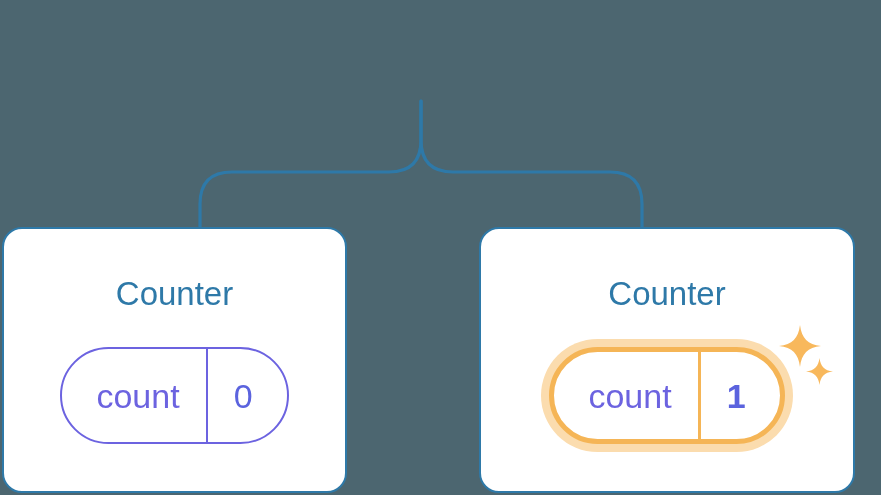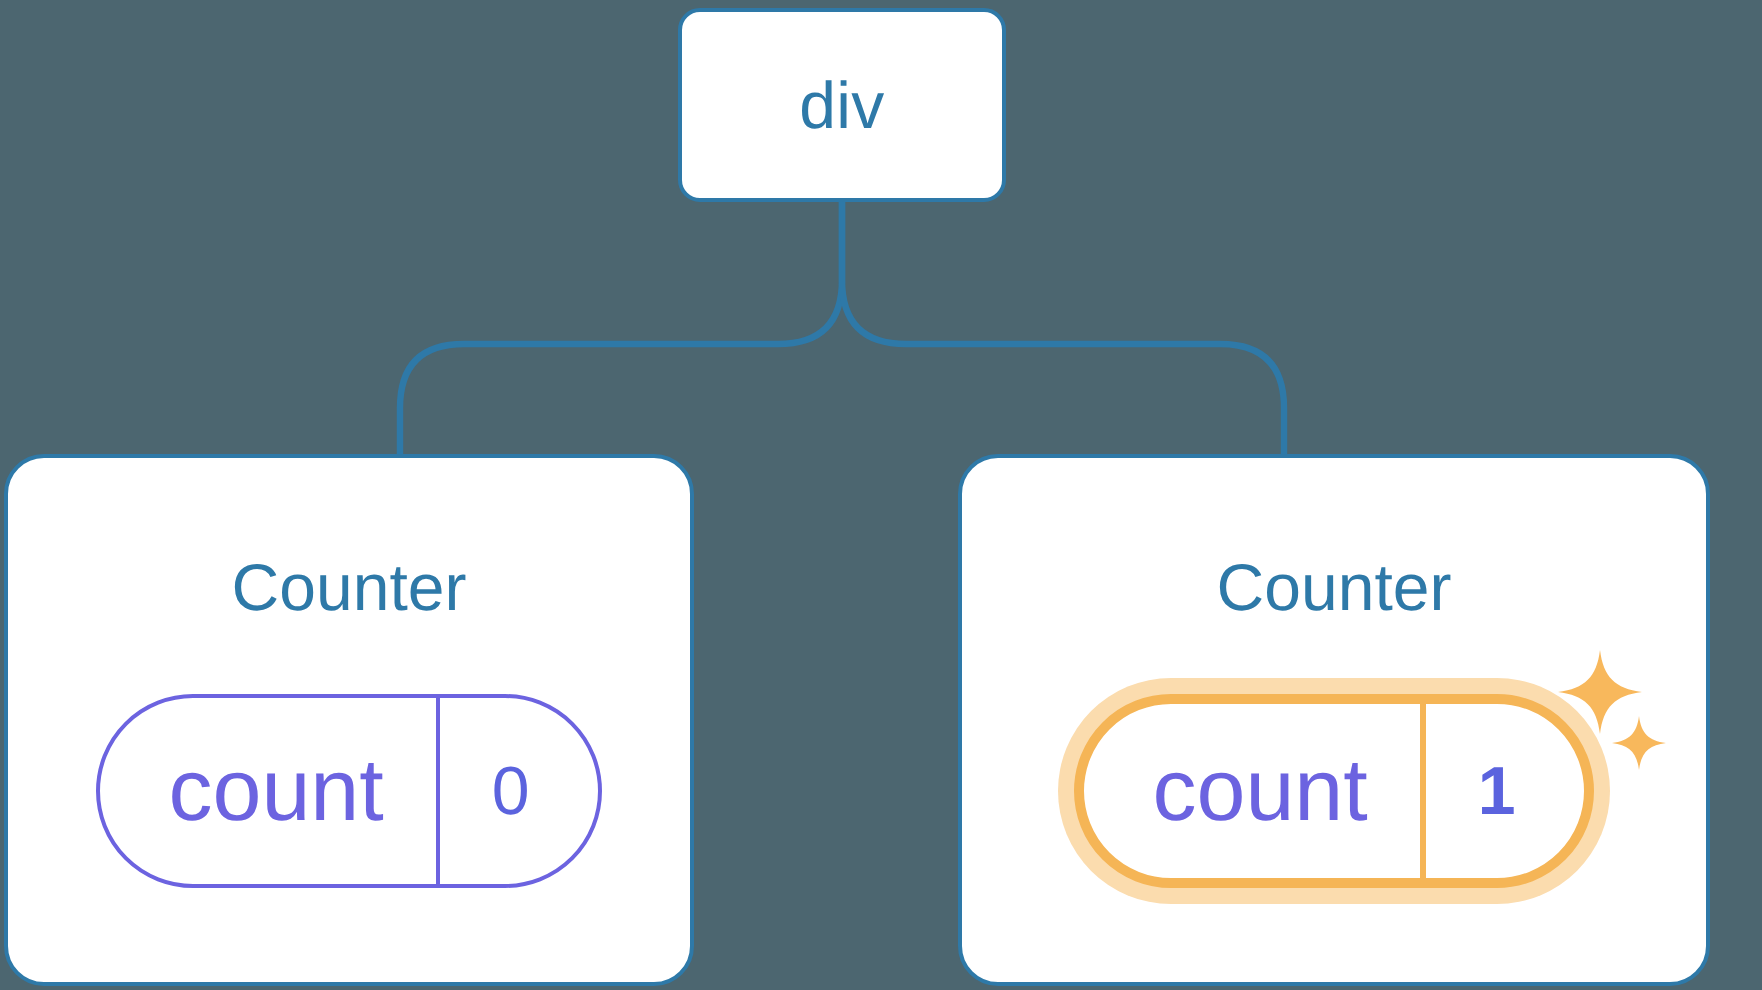--- a/index.html
+++ b/index.html
@@ -121,21 +121,21 @@
   .pill-val {
     padding: 0 34px 0 26px;
   }
   .pill-plain .pill-val {
     border-left: 2px solid #6c63e0;
   }
   .pill-highlight .pill-val {
     border-left: 3px solid #f5b556;
   }
   .pill-key-text {
-    font-size: 44px;
+    font-size: 34px;
     color: #6c63e0;
     line-height: 1;
     text-align: right;
   }
   .pill-val-text {
     font-size: 34px;
     color: #5b63de;
     line-height: 1;
   }
   .pill-val-text.bold {
@@ -171,23 +171,20 @@
 </head>
 <body>
 
 <div id="stage">
 
   <svg id="connectors" viewBox="0 0 881 495" preserveAspectRatio="none">
     <path d="M421,101 L421,140 Q421,172 389,172 L232,172 Q200,172 200,204 L200,228" fill="none" stroke="#2e79a8" stroke-width="3.2" stroke-linecap="round"></path>
     <path d="M421,101 L421,140 Q421,172 453,172 L610,172 Q642,172 642,204 L642,228" fill="none" stroke="#2e79a8" stroke-width="3.2" stroke-linecap="round"></path>
   </svg>
 
-  <div class="node" id="root-node">
-    <span class="root-label">div</span>
-  </div>
 
   <div class="node child-node" id="child-left">
     <div class="node-title">Counter</div>
     <div class="pill-wrap">
       <div class="pill pill-plain">
         <div class="pill-cell pill-key">
           <span class="pill-key-text">count</span>
         </div>
         <div class="pill-cell pill-val">
           <span class="pill-val-text">0</span>

